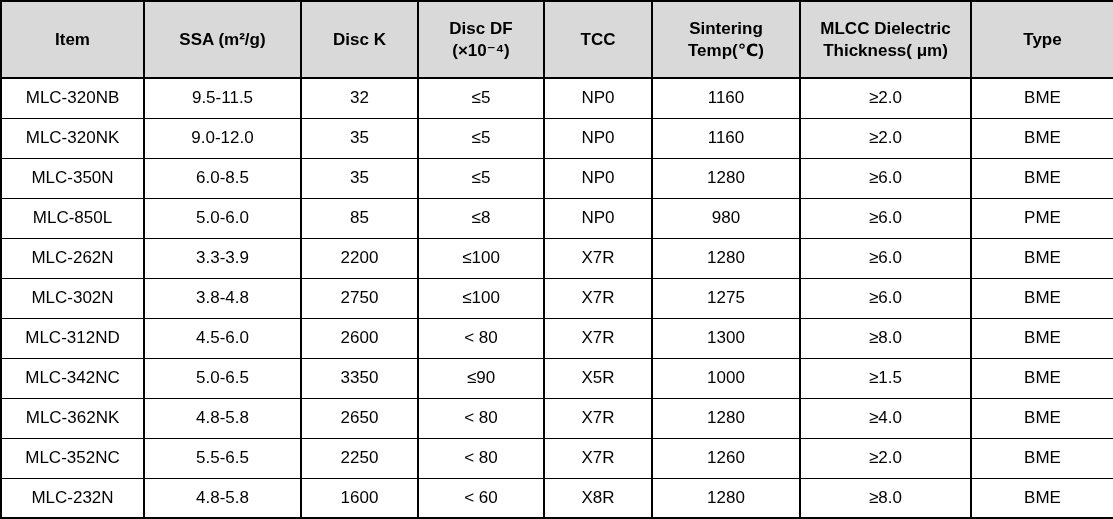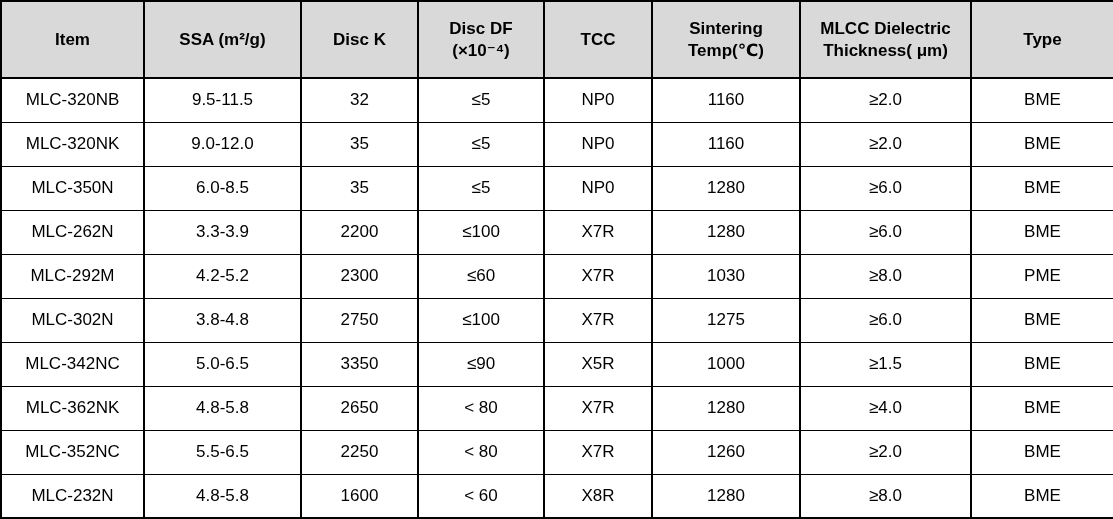--- a/index.html
+++ b/index.html
@@ -109,47 +109,57 @@
           <td>MLC-350N</td>
           <td>6.0-8.5</td>
           <td>35</td>
           <td>≤5</td>
           <td>NP0</td>
           <td>1280</td>
           <td>≥6.0</td>
           <td>BME</td>
         </tr>
         <tr>
+          <td>MLC-850L</td>
+          <td>5.0-6.0</td>
+          <td>85</td>
+          <td>≤8</td>
+          <td>NP0</td>
+          <td>980</td>
+          <td>≥6.0</td>
+          <td>PME</td>
+        </tr>
+        <tr>
           <td>MLC-262N</td>
           <td>3.3-3.9</td>
           <td>2200</td>
           <td>≤100</td>
           <td>X7R</td>
           <td>1280</td>
           <td>≥6.0</td>
           <td>BME</td>
         </tr>
         <tr>
-          <td>MLC-292M</td>
-          <td>4.2-5.2</td>
-          <td>2300</td>
-          <td>≤60</td>
-          <td>X7R</td>
-          <td>1030</td>
-          <td>≥8.0</td>
-          <td>PME</td>
-        </tr>
-        <tr>
           <td>MLC-302N</td>
           <td>3.8-4.8</td>
           <td>2750</td>
           <td>≤100</td>
           <td>X7R</td>
           <td>1275</td>
           <td>≥6.0</td>
+          <td>BME</td>
+        </tr>
+        <tr>
+          <td>MLC-312ND</td>
+          <td>4.5-6.0</td>
+          <td>2600</td>
+          <td>&lt; 80</td>
+          <td>X7R</td>
+          <td>1300</td>
+          <td>≥8.0</td>
           <td>BME</td>
         </tr>
         <tr>
           <td>MLC-342NC</td>
           <td>5.0-6.5</td>
           <td>3350</td>
           <td>≤90</td>
           <td>X5R</td>
           <td>1000</td>
           <td>≥1.5</td>

